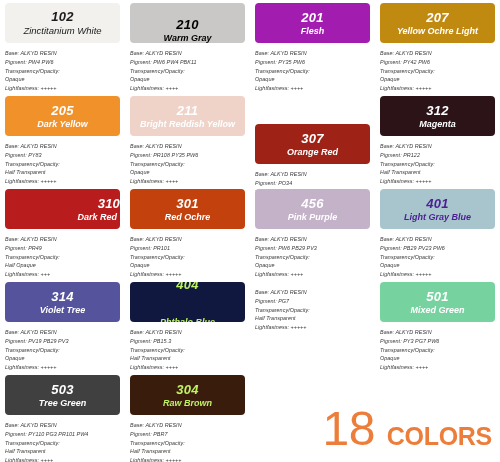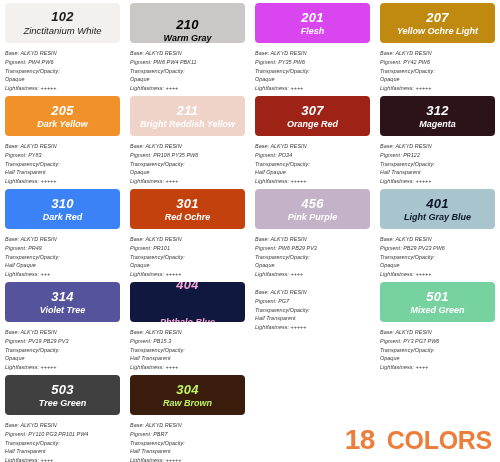--- a/index.html
+++ b/index.html
@@ -76,22 +76,22 @@
 
   .footer {
     position: absolute;
     right: 8px;
     bottom: 6px;
     display: flex;
     align-items: baseline;
     color: #ED7D3A;
   }
   .footer-count {
-    font-size: 28px;
-    font-weight: bold;
+    font-size: 48px;
+    font-weight: normal;
     letter-spacing: -0.5px;
   }
   .footer-word {
     font-size: 25px;
     font-weight: bold;
     letter-spacing: -0.3px;
     margin-left: 12px;
   }
 </style>
 </head>
@@ -119,21 +119,21 @@
         </div>
         <div class="specs">
           <div>Base: ALKYD RESIN</div>
           <div>Pigment: PW6 PW4 PBK11</div>
           <div>Transparency/Opacity:</div>
           <div>Opaque</div>
           <div>Lightfastness: ++++</div>
         </div>
       </div>
       <div class="cell row-h-93">
-        <div class="swatch" style="background: #d946ef; color: rgb(255, 255, 255); align-items: center;">
+        <div class="swatch" style="background: #a21caf; color: rgb(255, 255, 255); align-items: center;">
           <div class="swatch-code">201</div>
           <div class="swatch-name">Flesh</div>
         </div>
         <div class="specs">
           <div>Base: ALKYD RESIN</div>
           <div>Pigment: PY35 PW6</div>
           <div>Transparency/Opacity:</div>
           <div>Opaque</div>
           <div>Lightfastness: ++++</div>
         </div>
@@ -171,21 +171,21 @@
         </div>
         <div class="specs">
           <div>Base: ALKYD RESIN</div>
           <div>Pigment: PR108 PY35 PW6</div>
           <div>Transparency/Opacity:</div>
           <div>Opaque</div>
           <div>Lightfastness: ++++</div>
         </div>
       </div>
       <div class="cell row-h-93">
-        <div class="swatch" style="background: rgb(158, 35, 22); color: rgb(255, 255, 255);">
+        <div class="swatch" style="background: rgb(158, 35, 22); color: rgb(255, 255, 255); margin-top: 28px;">
           <div class="swatch-code">307</div>
           <div class="swatch-name">Orange Red</div>
         </div>
         <div class="specs">
           <div>Base: ALKYD RESIN</div>
           <div>Pigment: PO34</div>
           <div>Transparency/Opacity:</div>
           <div>Half Opaque</div>
           <div>Lightfastness: +++++</div>
         </div>
@@ -197,21 +197,21 @@
         </div>
         <div class="specs">
           <div>Base: ALKYD RESIN</div>
           <div>Pigment: PR122</div>
           <div>Transparency/Opacity:</div>
           <div>Half Transparent</div>
           <div>Lightfastness: +++++</div>
         </div>
       </div>
       <div class="cell row-h-93">
-        <div class="swatch" style="background: #3b82f6; color: rgb(255, 255, 255);">
+        <div class="swatch" style="background: #b91c1c; color: rgb(255, 255, 255); align-items: flex-end;">
           <div class="swatch-code">310</div>
           <div class="swatch-name">Dark Red</div>
         </div>
         <div class="specs">
           <div>Base: ALKYD RESIN</div>
           <div>Pigment: PR49</div>
           <div>Transparency/Opacity:</div>
           <div>Half Opaque</div>
           <div>Lightfastness: +++</div>
         </div>
@@ -236,21 +236,21 @@
         </div>
         <div class="specs">
           <div>Base: ALKYD RESIN</div>
           <div>Pigment: PW6 PB29 PV3</div>
           <div>Transparency/Opacity:</div>
           <div>Opaque</div>
           <div>Lightfastness: ++++</div>
         </div>
       </div>
       <div class="cell row-h-93">
-        <div class="swatch" style="background: rgb(168, 197, 206); color: #0f172a;">
+        <div class="swatch" style="background: rgb(168, 197, 206); color: #4c1d95;">
           <div class="swatch-code">401</div>
           <div class="swatch-name">Light Gray Blue</div>
         </div>
         <div class="specs">
           <div>Base: ALKYD RESIN</div>
           <div>Pigment: PB29 PV23 PW6</div>
           <div>Transparency/Opacity:</div>
           <div>Opaque</div>
           <div>Lightfastness: +++++</div>
         </div>
@@ -262,21 +262,21 @@
         </div>
         <div class="specs">
           <div>Base: ALKYD RESIN</div>
           <div>Pigment: PV19 PB29 PV3</div>
           <div>Transparency/Opacity:</div>
           <div>Opaque</div>
           <div>Lightfastness: +++++</div>
         </div>
       </div>
       <div class="cell row-h-93">
-        <div class="swatch" style="background: rgb(16, 24, 63); color: #f9a8d4; gap: 24px;">
+        <div class="swatch" style="background: rgb(16, 24, 63); color: #bef264; gap: 24px;">
           <div class="swatch-code">404</div>
           <div class="swatch-name">Phthalo Blue</div>
         </div>
         <div class="specs">
           <div>Base: ALKYD RESIN</div>
           <div>Pigment: PB15.3</div>
           <div>Transparency/Opacity:</div>
           <div>Half Transparent</div>
           <div>Lightfastness: ++++</div>
         </div>

